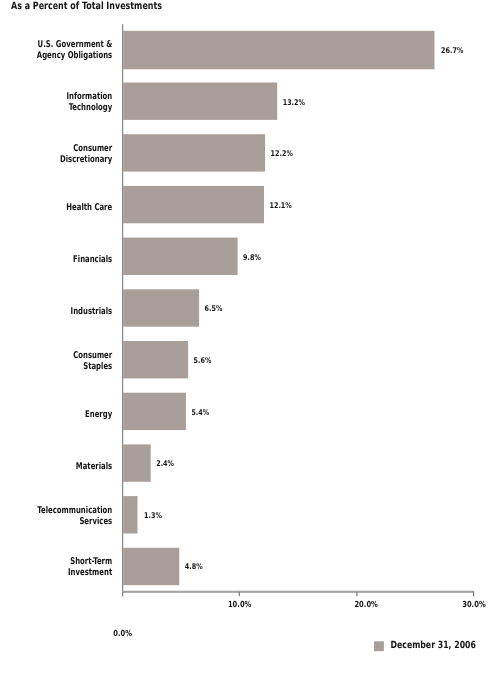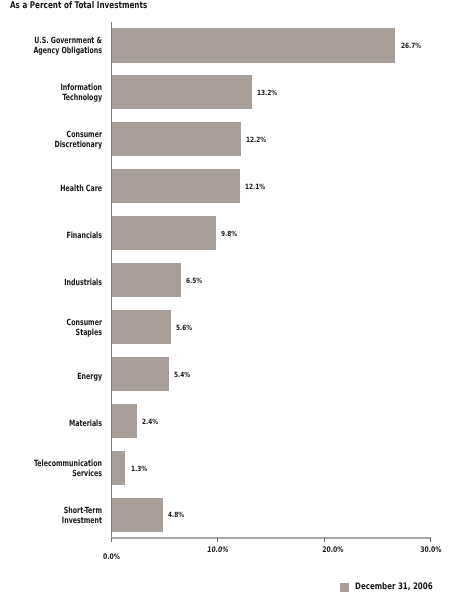--- a/index.html
+++ b/index.html
@@ -98,24 +98,24 @@
 </style>
 </head>
 <body>
 
 <div id="chart-root">
   <div id="chart-title">As a Percent of Total Investments</div>
   <div id="plot">
       <div class="axis-line-v" style="left: 110.7px; top: 21.5px; height: 516px;"></div>
       <div class="axis-line-h" style="left: 110.8px; top: 537px; width: 319.9px;"></div>
   <div class="tick" style="left: 110.9px; top: 537.6px;"></div>
-  <div class="tick-label" style="left: 81.5px; top: 552px; width: 60px;"><span>0.0%</span></div>
+  <div class="tick-label" style="left: 81.5px; top: 571px; width: 60px;"><span>0.0%</span></div>
 
   <div class="tick" style="left: 217.2px; top: 537.6px;"></div>
-  <div class="tick-label" style="left: 187.8px; top: 544.5px; width: 60px; font-style: italic;"><span>10.0%</span></div>
+  <div class="tick-label" style="left: 187.8px; top: 544.5px; width: 60px;"><span>10.0%</span></div>
 
   <div class="tick" style="left: 323.5px; top: 537.6px;"></div>
   <div class="tick-label" style="left: 303px; top: 544.5px; width: 60px;"><span>20.0%</span></div>
 
   <div class="tick" style="left: 429.8px; top: 537.6px;"></div>
   <div class="tick-label" style="left: 400.4px; top: 544.5px; width: 60px;"><span>30.0%</span></div>
 
   <div class="bar" style="left: 111.5px; top: 28.35px; width: 283.821px; height: 34.2px; background: rgb(168, 159, 154);"></div>
   <div class="cat-label" style="left: 0px; width: 102px; top: 36.35px;">U.S. Government &amp;
 Agency Obligations</div>

